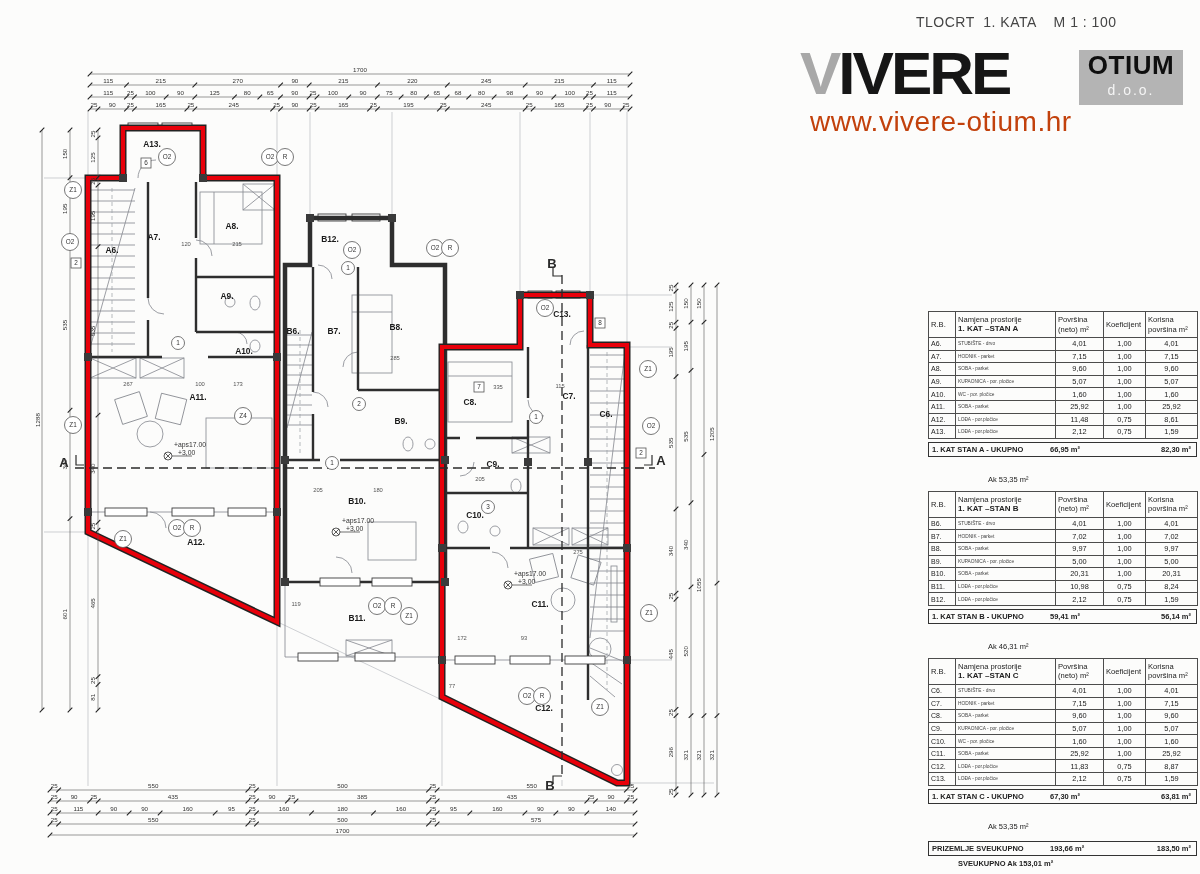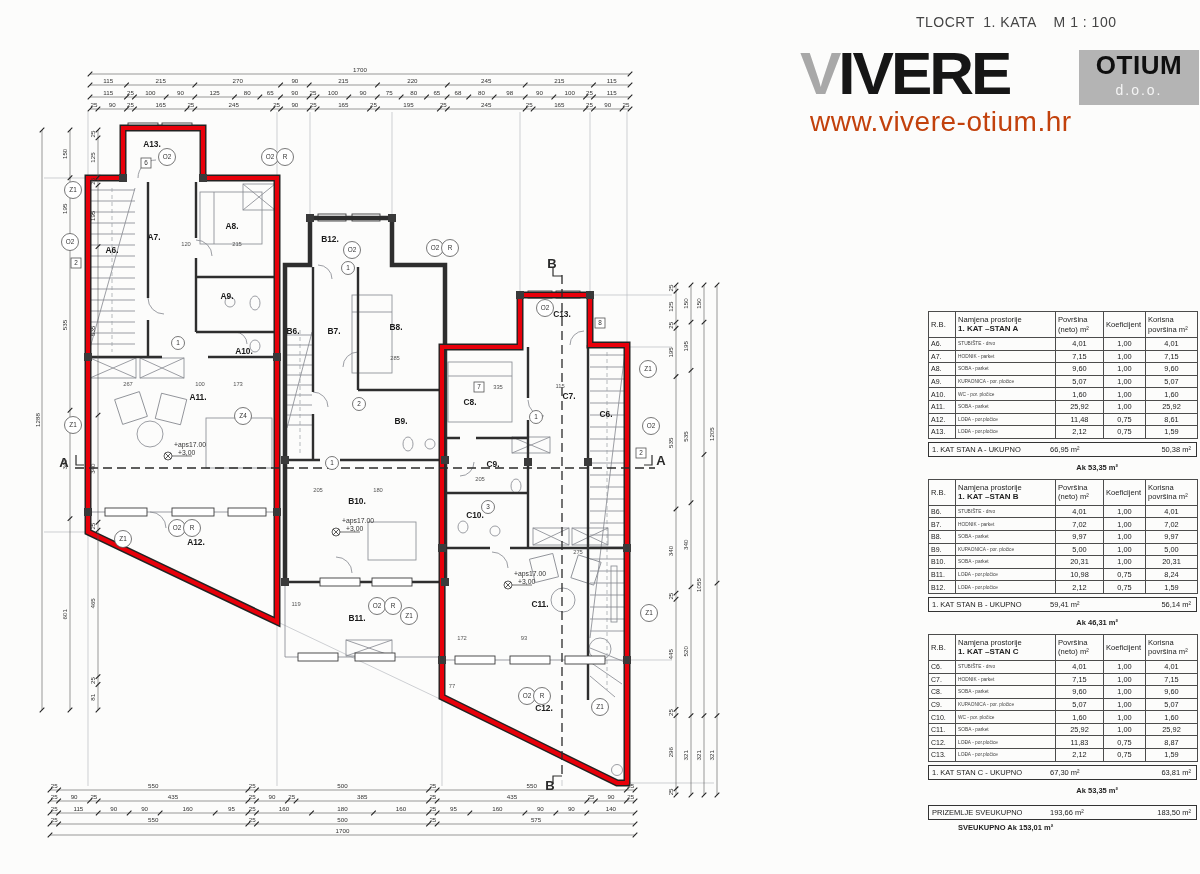--- a/index.html
+++ b/index.html
@@ -5,40 +5,40 @@
   html,body{margin:0;padding:0}
   body{width:1200px;height:874px;position:relative;background:#fcfcfb;overflow:hidden;
        font-family:"Liberation Sans","DejaVu Sans",sans-serif;color:#222}
   
   .title{position:absolute;left:916px;top:14px;font-size:14px;color:#454545;
          white-space:pre;letter-spacing:.5px}
   .logo-wrap{position:absolute;left:795px;top:42px;width:395px;height:100px}
   .logo-text{position:absolute;left:5px;top:0;font-size:62px;font-weight:800;
              letter-spacing:-3px;color:#161616;transform:scaleY(.95);line-height:64px}
   .logo-v{color:#a8a8a8}
-  .badge{position:absolute;left:284px;top:8px;width:120px;height:55px;background:#b4b4b4;
+  .badge{position:absolute;left:284px;top:8px;width:104px;height:55px;background:#b4b4b4;
          text-align:center}
   .badge1{font-size:26px;font-weight:800;color:#0f0f0f;letter-spacing:.5px;line-height:30px}
   .badge2{font-size:14px;color:#f5f5f5;letter-spacing:2px;line-height:20px}
   .website{position:absolute;left:810px;top:106px;font-size:28px;color:#c2410c;letter-spacing:.5px}
   
   .tables{position:absolute;left:928px;top:311px;width:269px}
   table{border-collapse:collapse;width:100%;table-layout:fixed}
   th,td{border:1px solid #4c4c4c;padding:0 2px;overflow:hidden;white-space:nowrap}
   th{font-size:7.6px;font-weight:normal;text-align:left;height:25px;line-height:1.2;vertical-align:middle}
   th .h2{font-weight:bold;font-size:8px}
   td{font-size:7.4px;height:11.6px;text-align:center}
   td.c0{text-align:left;font-size:7px}
   td.c1{text-align:left;font-size:4.8px;color:#444}
   .band{border:1.3px solid #333;display:flex;height:13px;align-items:center;
-        font-size:7.5px;font-weight:normal;margin-top:3px}
+        font-size:7.5px;font-weight:bold;margin-top:3px}
   .band .l{flex:0 0 118px;padding-left:3px}
   .band .m{flex:0 0 72px;}
   .band .r{flex:1;text-align:right;padding-right:5px}
-  .akline{font-size:7.5px;font-weight:bold;text-align:right;width:130px;margin:6px 0 7px 60px}
+  .akline{font-size:7.5px;font-weight:normal;text-align:left;width:130px;margin:18px 0 7px 60px}
   .aklast{font-size:7.5px;font-weight:bold;text-align:left;width:200px;margin:3px 0 0 30px}
   .tgap{margin-top:7px}
   
   svg{position:absolute;left:0;top:0}
   .lite{stroke:#b9bcc2;stroke-width:.7;fill:none}
   .thin{stroke:#8a8d93;stroke-width:.85;fill:none}
   .wall{stroke:#2e2e2e;fill:none}
   .dash{stroke:#2a2a2a;stroke-width:1.3;fill:none;stroke-dasharray:9 5}
   .sdash{stroke:#9a9da3;stroke-width:.7;fill:none;stroke-dasharray:4 3}
   .red{stroke:#e8000a;stroke-width:4.2;fill:none}
@@ -841,21 +841,21 @@
           <td class="c1">LOĐA - por.pločice</td>
           <td class="c2">2,12</td>
           <td class="c3">0,75</td>
           <td class="c4">1,59</td>
         </tr>
       </tbody>
   </table>
   <div class="band">
     <span class="l">1. KAT STAN A - UKUPNO</span>
       <span class="m">66,95 m²</span>
-      <span class="r">50,38 m²</span>
+      <span class="r">82,30 m²</span>
   </div>
   <div class="akline">Ak 53,35 m²</div>
 
   <table class="tgap">
     <colgroup>
         <col style="width:27px">
         <col style="width:100px">
         <col style="width:48px">
         <col style="width:42px">
         <col style="width:52px">

